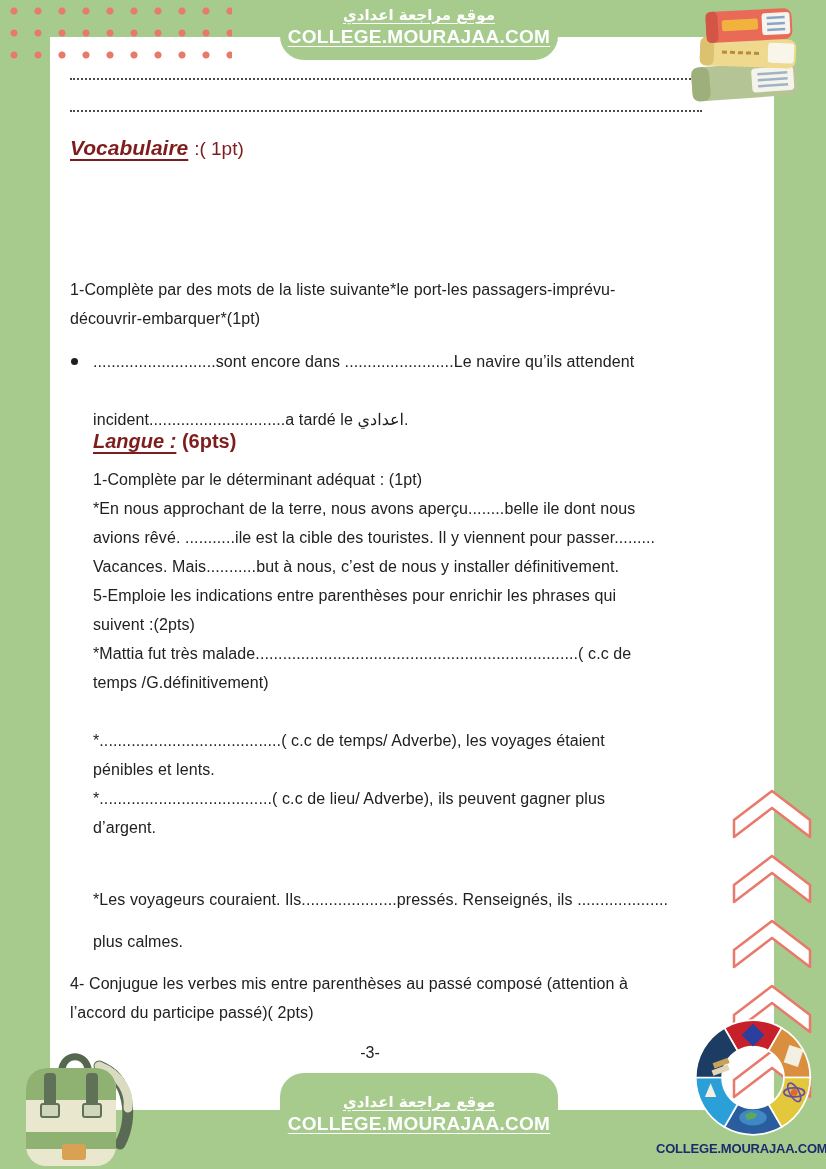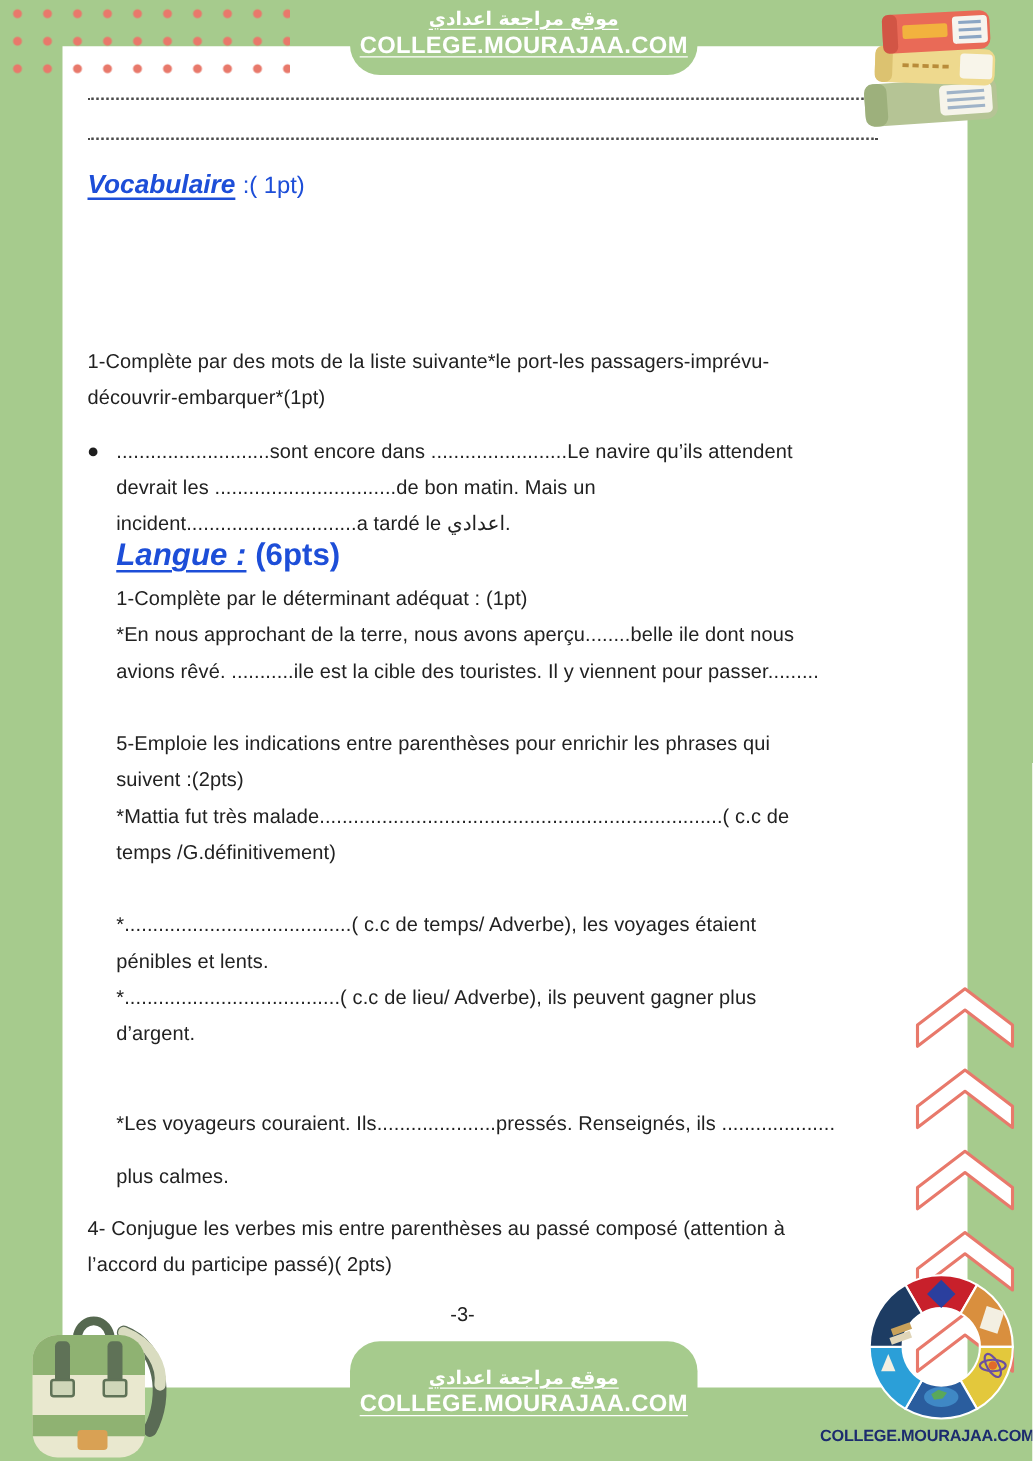--- a/index.html
+++ b/index.html
@@ -24,26 +24,26 @@
         background-image:radial-gradient(circle,#e8796b 3.2px,rgba(0,0,0,0) 3.9px);
         background-size:24px 22px;background-position:2px 0;}
 
   
   .ln{position:absolute;left:93px;white-space:nowrap;font:16px/1.25 "Liberation Sans",sans-serif;
       color:#212121;letter-spacing:.1px;z-index:3;}
   .x70{left:70px;}
   .ansline{position:absolute;left:70px;width:632px;height:0;border-bottom:2.5px dotted #4a4a4a;z-index:3;}
   .bullet{position:absolute;left:71px;top:358px;width:7px;height:7px;border-radius:50%;
           background:#1e1e1e;z-index:3;}
-  .heading{position:absolute;z-index:3;color:#1d4ed8;text-align:center;}
+  .heading{position:absolute;z-index:3;color:#7f1d1d;text-align:center;}
   .heading .ttl{font-style:italic;font-weight:700;text-decoration:underline;
                 text-decoration-thickness:2px;text-underline-offset:4px;}
   .h-vocab{top:136px;left:70px;font-size:21px;}
   .h-vocab .pts{font-size:19px;font-weight:400;}
-  .h-langue{top:430px;left:93px;font-size:25px;}
+  .h-langue{top:430px;left:93px;font-size:20px;}
   .h-langue .pts{font-weight:700;}
   .pagenum{position:absolute;left:50px;top:1044px;width:640px;text-align:center;
            font:16px "Liberation Sans",sans-serif;color:#212121;z-index:3;}
 
   
   .chevrons{position:absolute;left:730px;top:788px;width:84px;z-index:2;}
   .chevrons svg{display:block;margin-bottom:13px;}
 
   .books{position:absolute;left:688px;top:4px;z-index:4;}
   .backpack{position:absolute;left:4px;top:1046px;z-index:4;}
@@ -94,31 +94,31 @@
   <div class="heading h-vocab">
     <span class="ttl">Vocabulaire</span>
     <span class="pts">:( 1pt)</span>
   </div>
 
   <div class="ln x70" style="top:280px">1-Complète par des mots de la liste suivante*le port-les passagers-imprévu-</div>
   <div class="ln x70" style="top:309px">découvrir-embarquer*(1pt)</div>
 
   <div class="bullet"></div>
   <div class="ln" style="top:352px">...........................sont encore dans ........................Le navire qu’ils attendent</div>
-  <div class="ln" style="top:381px">devrait les ................................de bon matin. Mais un</div>
   <div class="ln" style="top:410px">incident..............................a tardé le اعدادي.</div>
 
   <div class="heading h-langue">
     <span class="ttl">Langue :</span>
     <span class="pts">(6pts)</span>
   </div>
 
   <div class="ln" style="top:470px">1-Complète par le déterminant adéquat : (1pt)</div>
   <div class="ln" style="top:499px">*En nous approchant de la terre, nous avons aperçu........belle ile dont nous</div>
   <div class="ln" style="top:528px">avions rêvé. ...........ile est la cible des touristes. Il y viennent pour passer.........</div>
+  <div class="ln" style="top:557px">Vacances. Mais...........but à nous, c’est de nous y installer définitivement.</div>
   <div class="ln" style="top:586px">5-Emploie les indications entre parenthèses pour enrichir les phrases qui</div>
   <div class="ln" style="top:615px">suivent :(2pts)</div>
   <div class="ln" style="top:644px">*Mattia fut très malade.......................................................................( c.c de</div>
   <div class="ln" style="top:673px">temps /G.définitivement)</div>
   <div class="ln" style="top:731px">*........................................( c.c de temps/ Adverbe), les voyages étaient</div>
   <div class="ln" style="top:760px">pénibles et lents.</div>
   <div class="ln" style="top:789px">*......................................( c.c de lieu/ Adverbe), ils peuvent gagner plus</div>
   <div class="ln" style="top:818px">d’argent.</div>
   <div class="ln" style="top:890px">*Les voyageurs couraient. Ils.....................pressés. Renseignés, ils ....................</div>
   <div class="ln" style="top:932px">plus calmes.</div>

